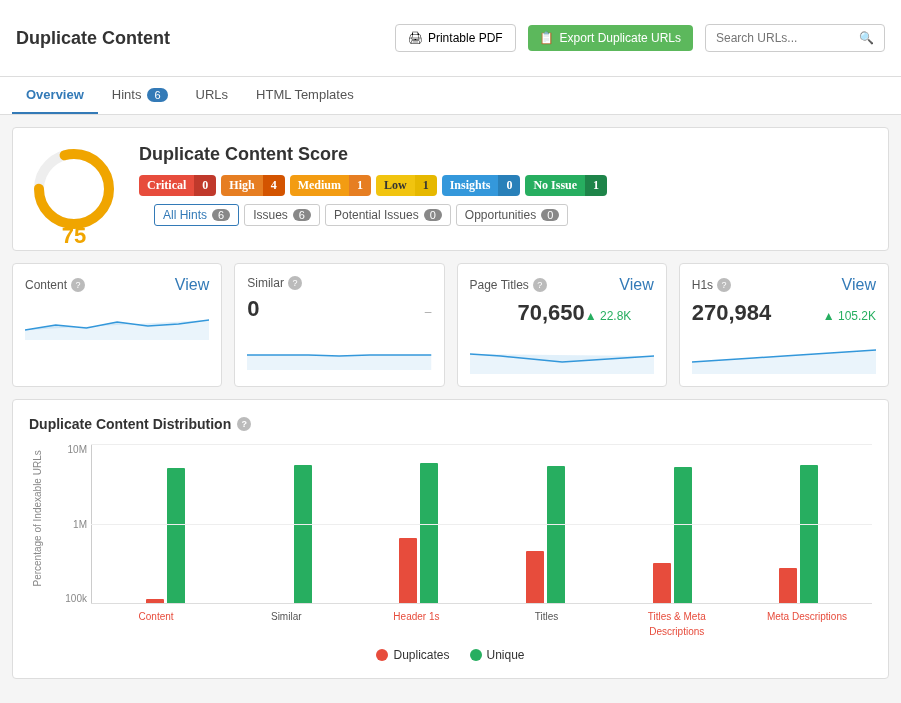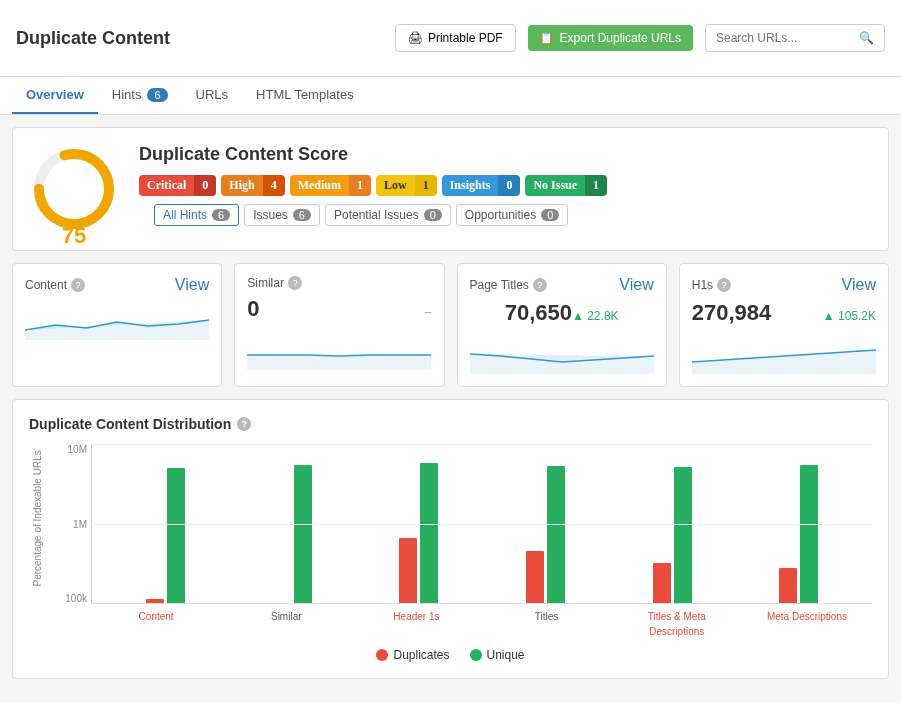--- a/index.html
+++ b/index.html
@@ -203,21 +203,21 @@
     </div>
 
     <div class="metric-card">
       <div class="metric-header">
         <div class="metric-title">
           <span>Page Titles</span>
           <span class="help-icon">?</span>
         </div>
         <a class="metric-view">View</a>
       </div>
-      <div style="display:flex;justify-content:center;align-items:baseline;">
+      <div style="display:flex;justify-content:flex-start;align-items:baseline;margin-left:48px;">
         <div class="metric-value">70,650</div>
         <div class="metric-change up">▲ 22.8K</div>
       </div>
       <div class="metric-chart">
         <svg width="100%" height="40" viewBox="0 0 180 40" preserveAspectRatio="none">
           <polyline points="0,20 30,22 60,25 90,28 120,26 150,24 180,22" fill="rgba(52,152,219,0.15)" stroke="#3498db" stroke-width="1.5"></polyline>
           <polygon points="0,20 30,22 60,25 90,28 120,26 150,24 180,22 180,40 0,40" fill="rgba(52,152,219,0.1)"></polygon>
         </svg>
       </div>
     </div>

